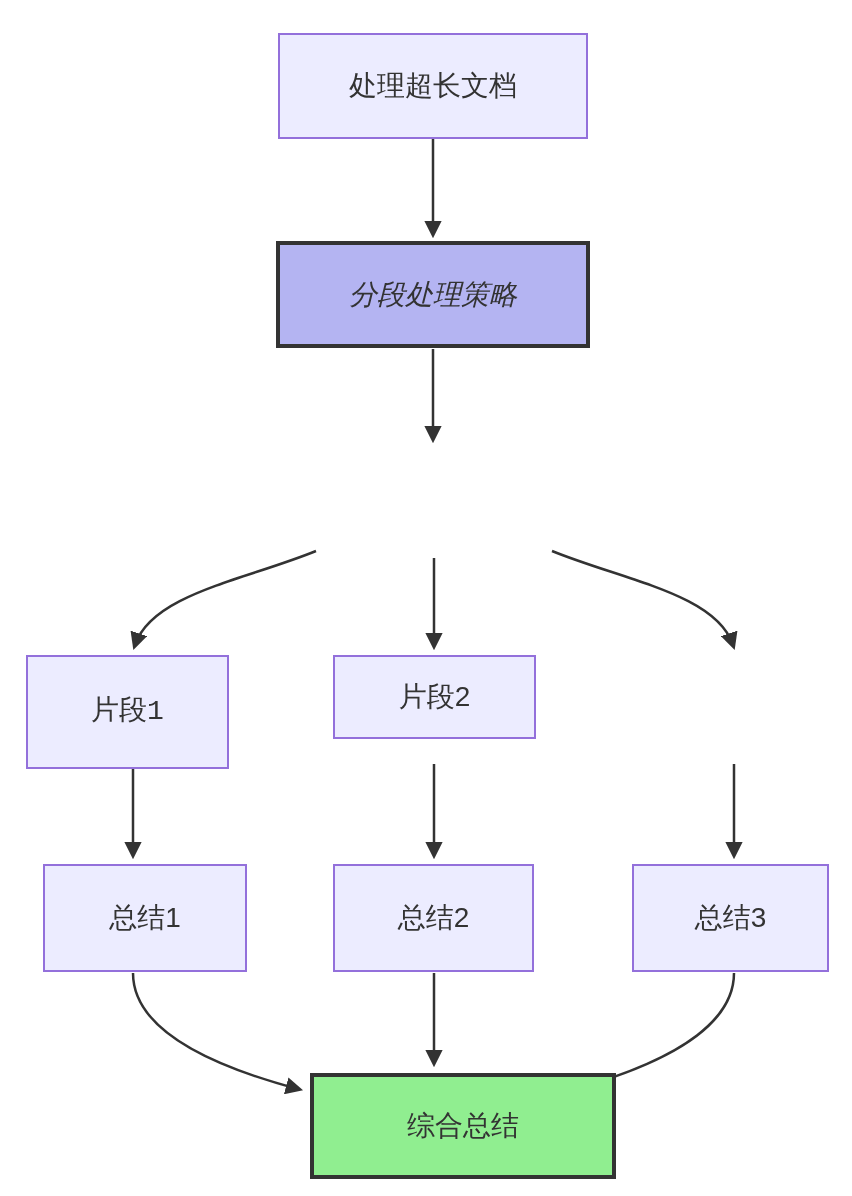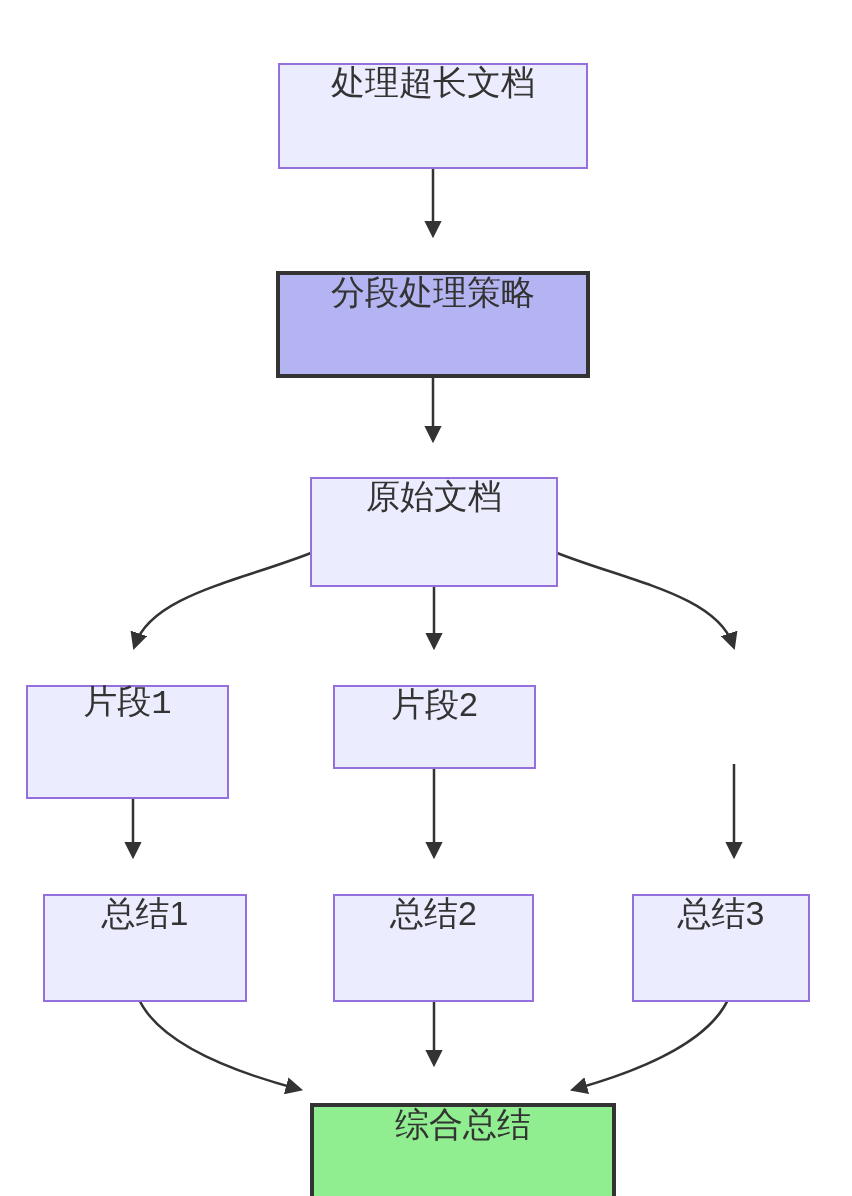--- a/index.html
+++ b/index.html
@@ -32,33 +32,34 @@
   }
   svg.edges path.edge {
     fill: none;
     stroke: var(--edge);
     stroke-width: 2.5;
   }
   svg.edges .arrowhead { fill: var(--edge); stroke: none; }
   .node {
     position: absolute;
     display: flex;
+    align-items: center;
     justify-content: center;
     background: var(--node_fill);
     border: 2px solid var(--node_border);
     color: var(--text);
-    font-size: 34px;
+    font-size: 28px;
     line-height: 1;
     text-align: center;
     white-space: nowrap;
-    margin-top: 30px;
   }
   .node.emphasis {
     background: var(--emphasis_fill);
     border: 4px solid var(--emphasis_border);
+    font-style: italic;
   }
   .node.result {
     background: var(--result_fill);
     border: 4px solid var(--result_border);
   }
 </style>
 </head>
 <body>
 
 <div class="canvas">
@@ -83,42 +84,39 @@
   </svg>
 
   <div class="node default" style="left:278px; top:33px; width:310px; height:106px;">
     <span>处理超长文档</span>
   </div>
 
   <div class="node emphasis" style="left:276px; top:241px; width:314px; height:107px;">
     <span>分段处理策略</span>
   </div>
 
-  <div class="node default" style="left:310px; top:447px; width:248px; height:110px;">
-    <span>原始文档</span>
-  </div>
 
   <div class="node default" style="left:26px; top:655px; width:203px; height:114px;font-family:Liberation Mono, monospace;">
     <span>片段1</span>
   </div>
 
   <div class="node default" style="left:333px; top:655px; width:203px; height:84px;">
     <span>片段2</span>
   </div>
 
 
   <div class="node default" style="left:43px; top:864px; width:204px; height:108px;">
     <span>总结1</span>
   </div>
 
   <div class="node default" style="left:333px; top:864px; width:201px; height:108px;">
     <span>总结2</span>
   </div>
 
-  <div class="node default" style="left:632px; top:864px; width:178px; height:108px;">
+  <div class="node default" style="left:632px; top:864px; width:197px; height:108px;">
     <span>总结3</span>
   </div>
 
   <div class="node result" style="left:310px; top:1073px; width:306px; height:106px;">
     <span>综合总结</span>
   </div>
 
 </div>
 
 </body></html>

